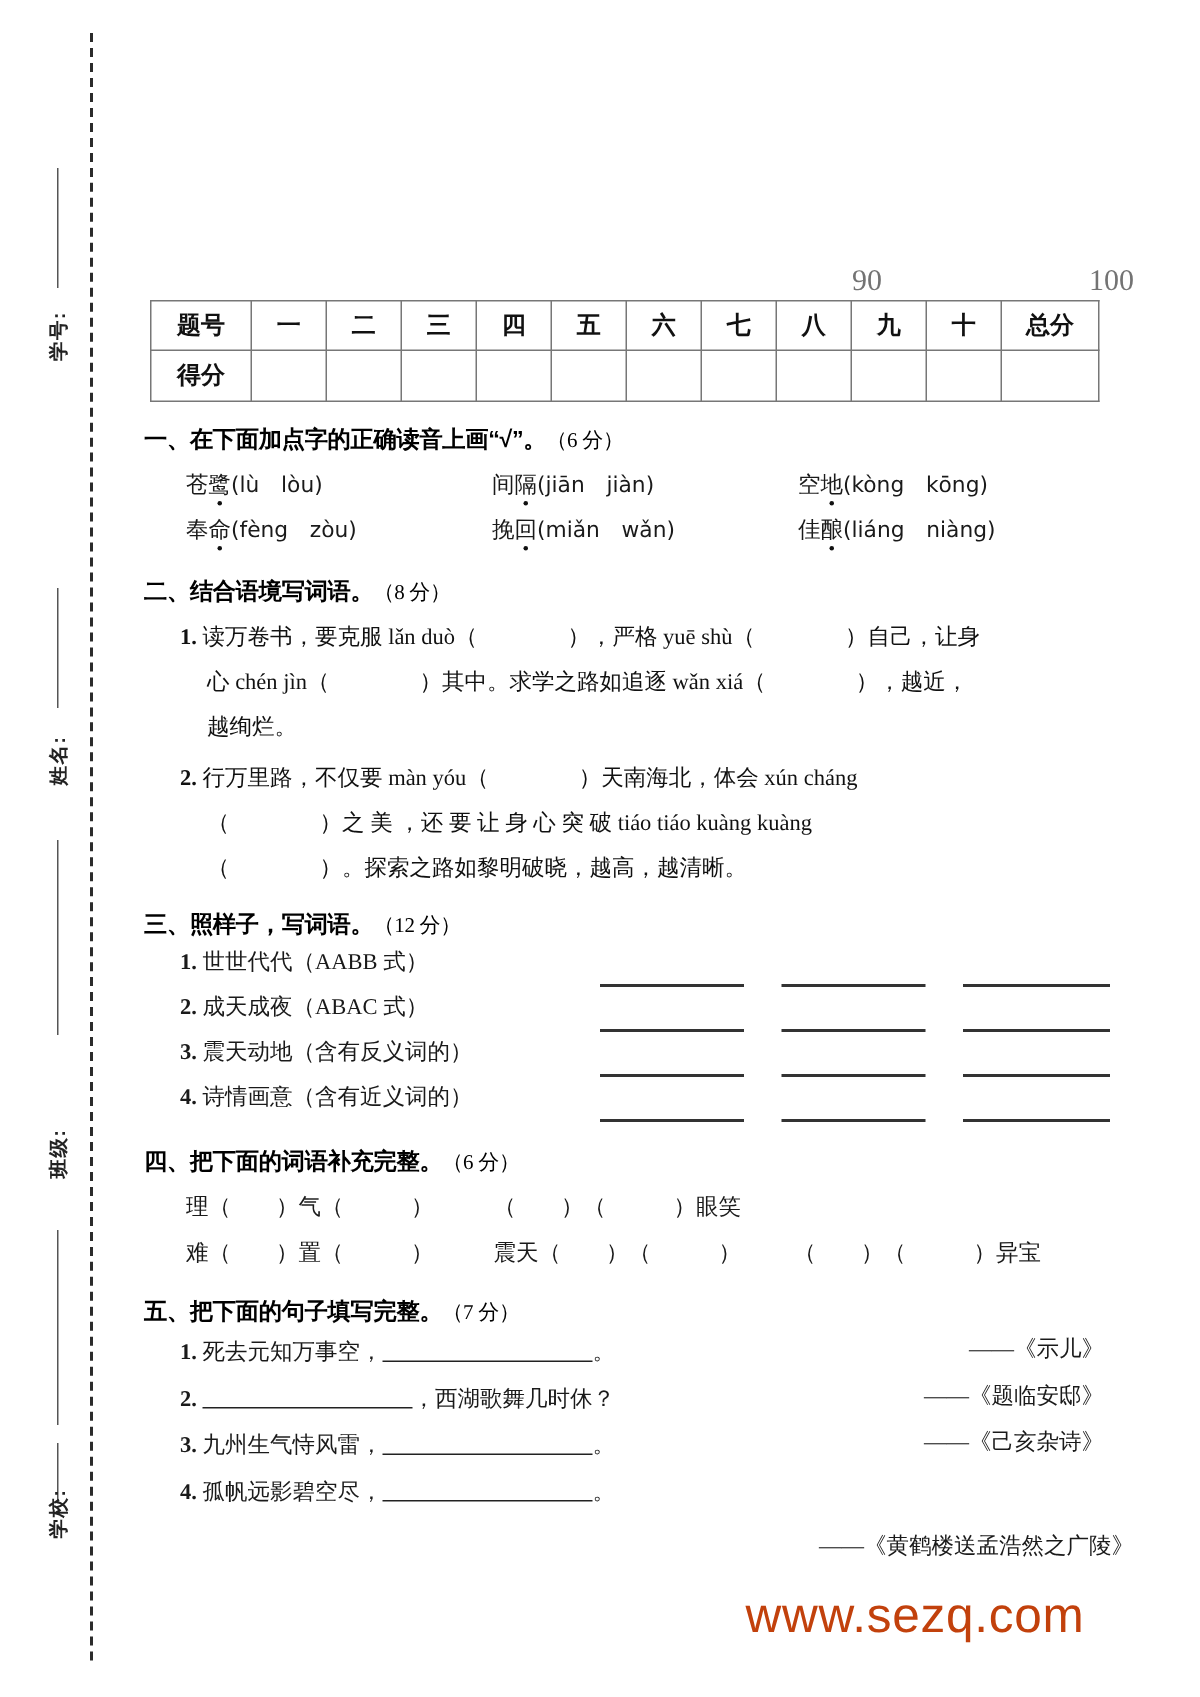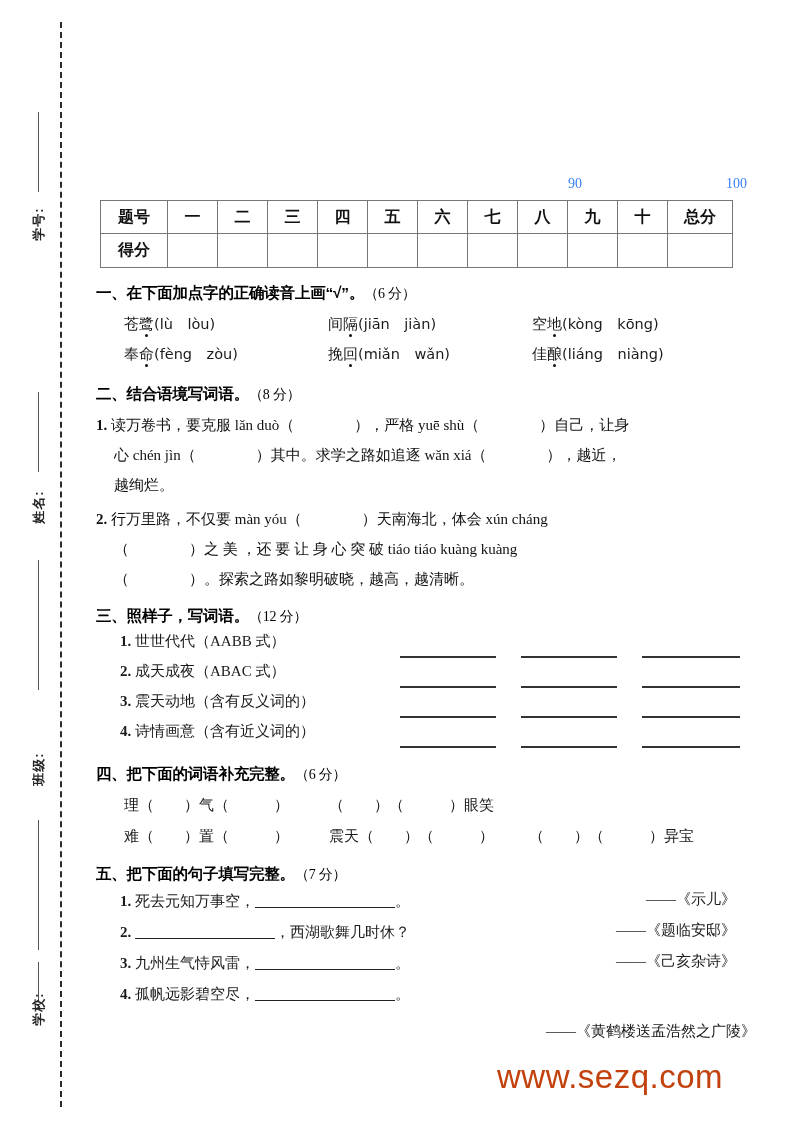--- a/index.html
+++ b/index.html
@@ -53,22 +53,22 @@
     color: #222;
     letter-spacing: 1px;
     transform: rotate(-90deg);
     transform-origin: center center;
     white-space: nowrap;
   }
 
   
   .score-head {
     position: absolute;
-    font-size: 14px;
-    color: #3b82f6;
+    font-size: 20px;
+    color: #737373;
     font-family: "Liberation Serif", serif;
   }
   #score-table {
     position: absolute;
     left: 100px;
     top: 200px;
     width: 633px;
     border-collapse: collapse;
     table-layout: fixed;
   }
@@ -135,20 +135,21 @@
   .pyrow {
     display: flex;
     margin-left: 28px;
     line-height: 30px;
     font-size: 15px;
   }
   .pyrow > div { width: 214px; white-space: nowrap; }
 
   
   .para {
+    margin-left: 24px;
     font-size: 15px;
     line-height: 30px;
     color: #111;
   }
   .para .ln { display: block; white-space: nowrap; }
 
   
   .row3 {
     position: relative;
     height: 30px;

